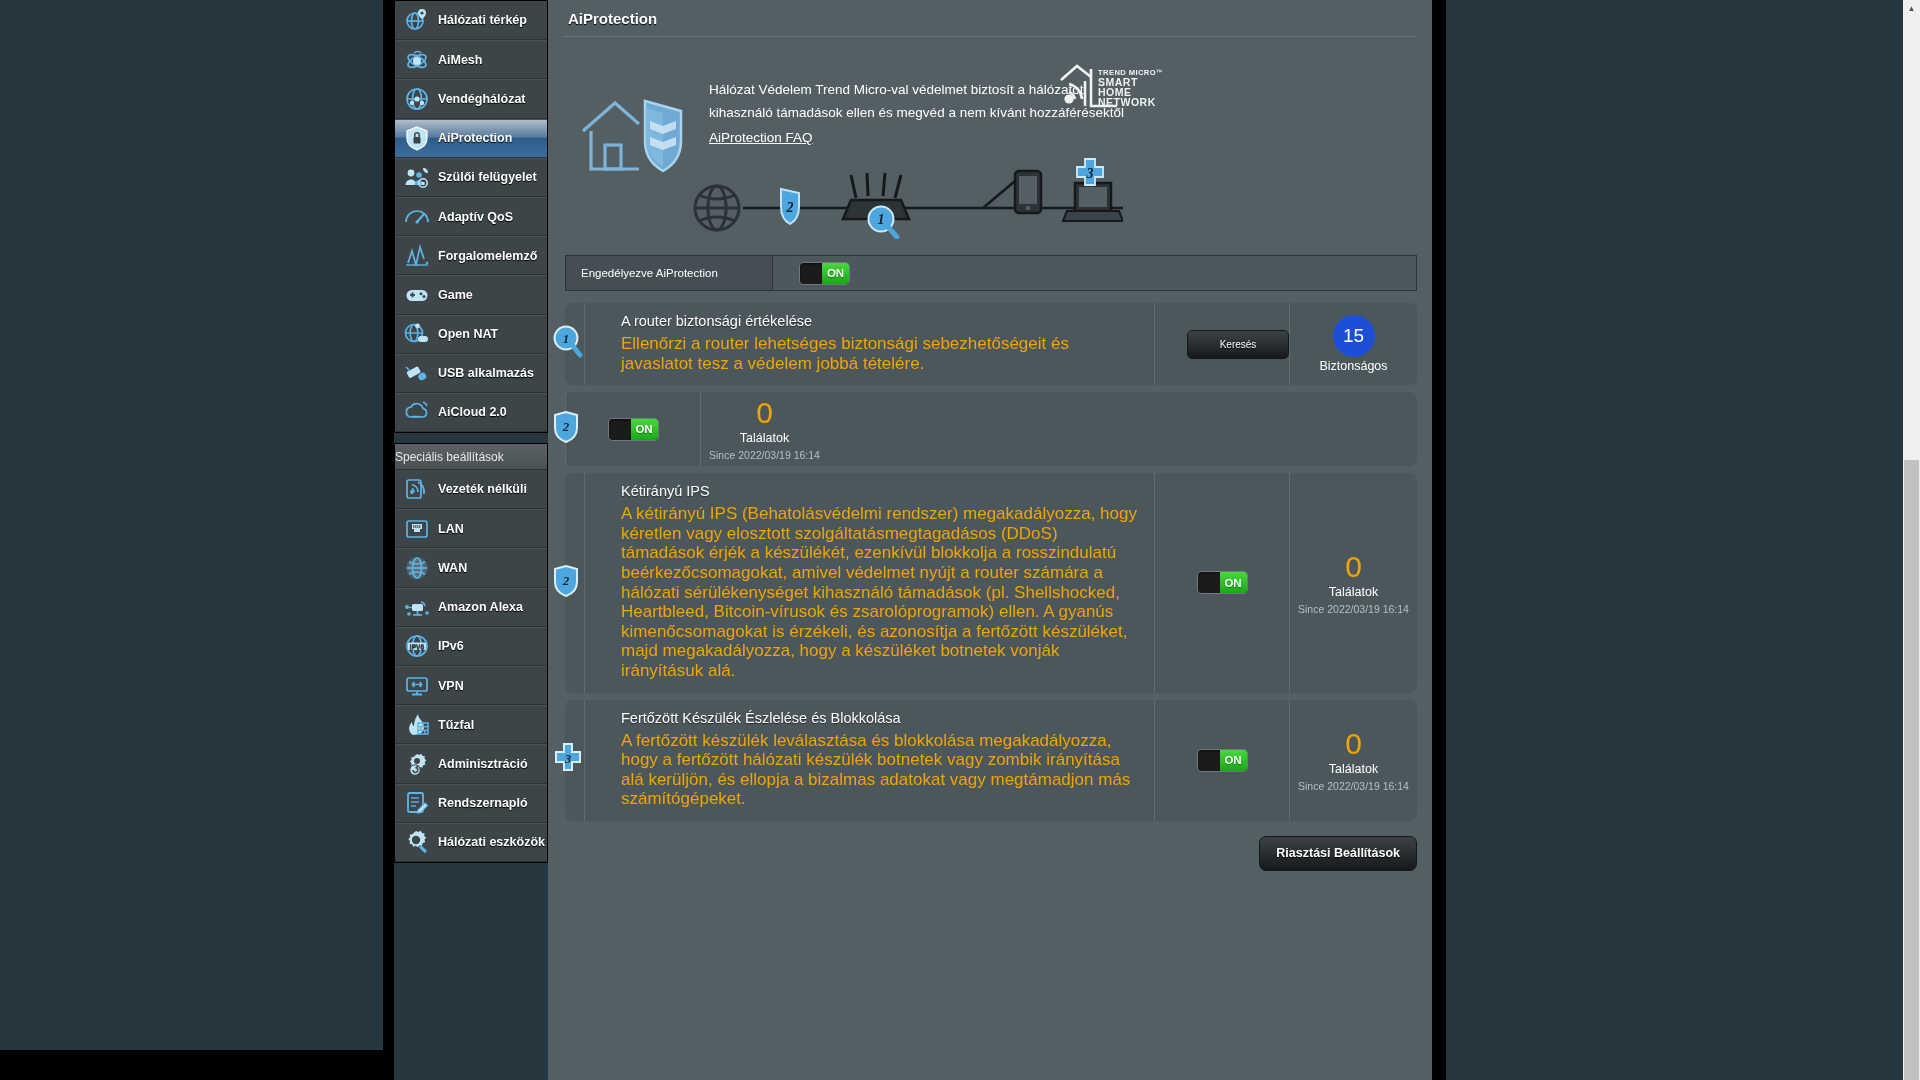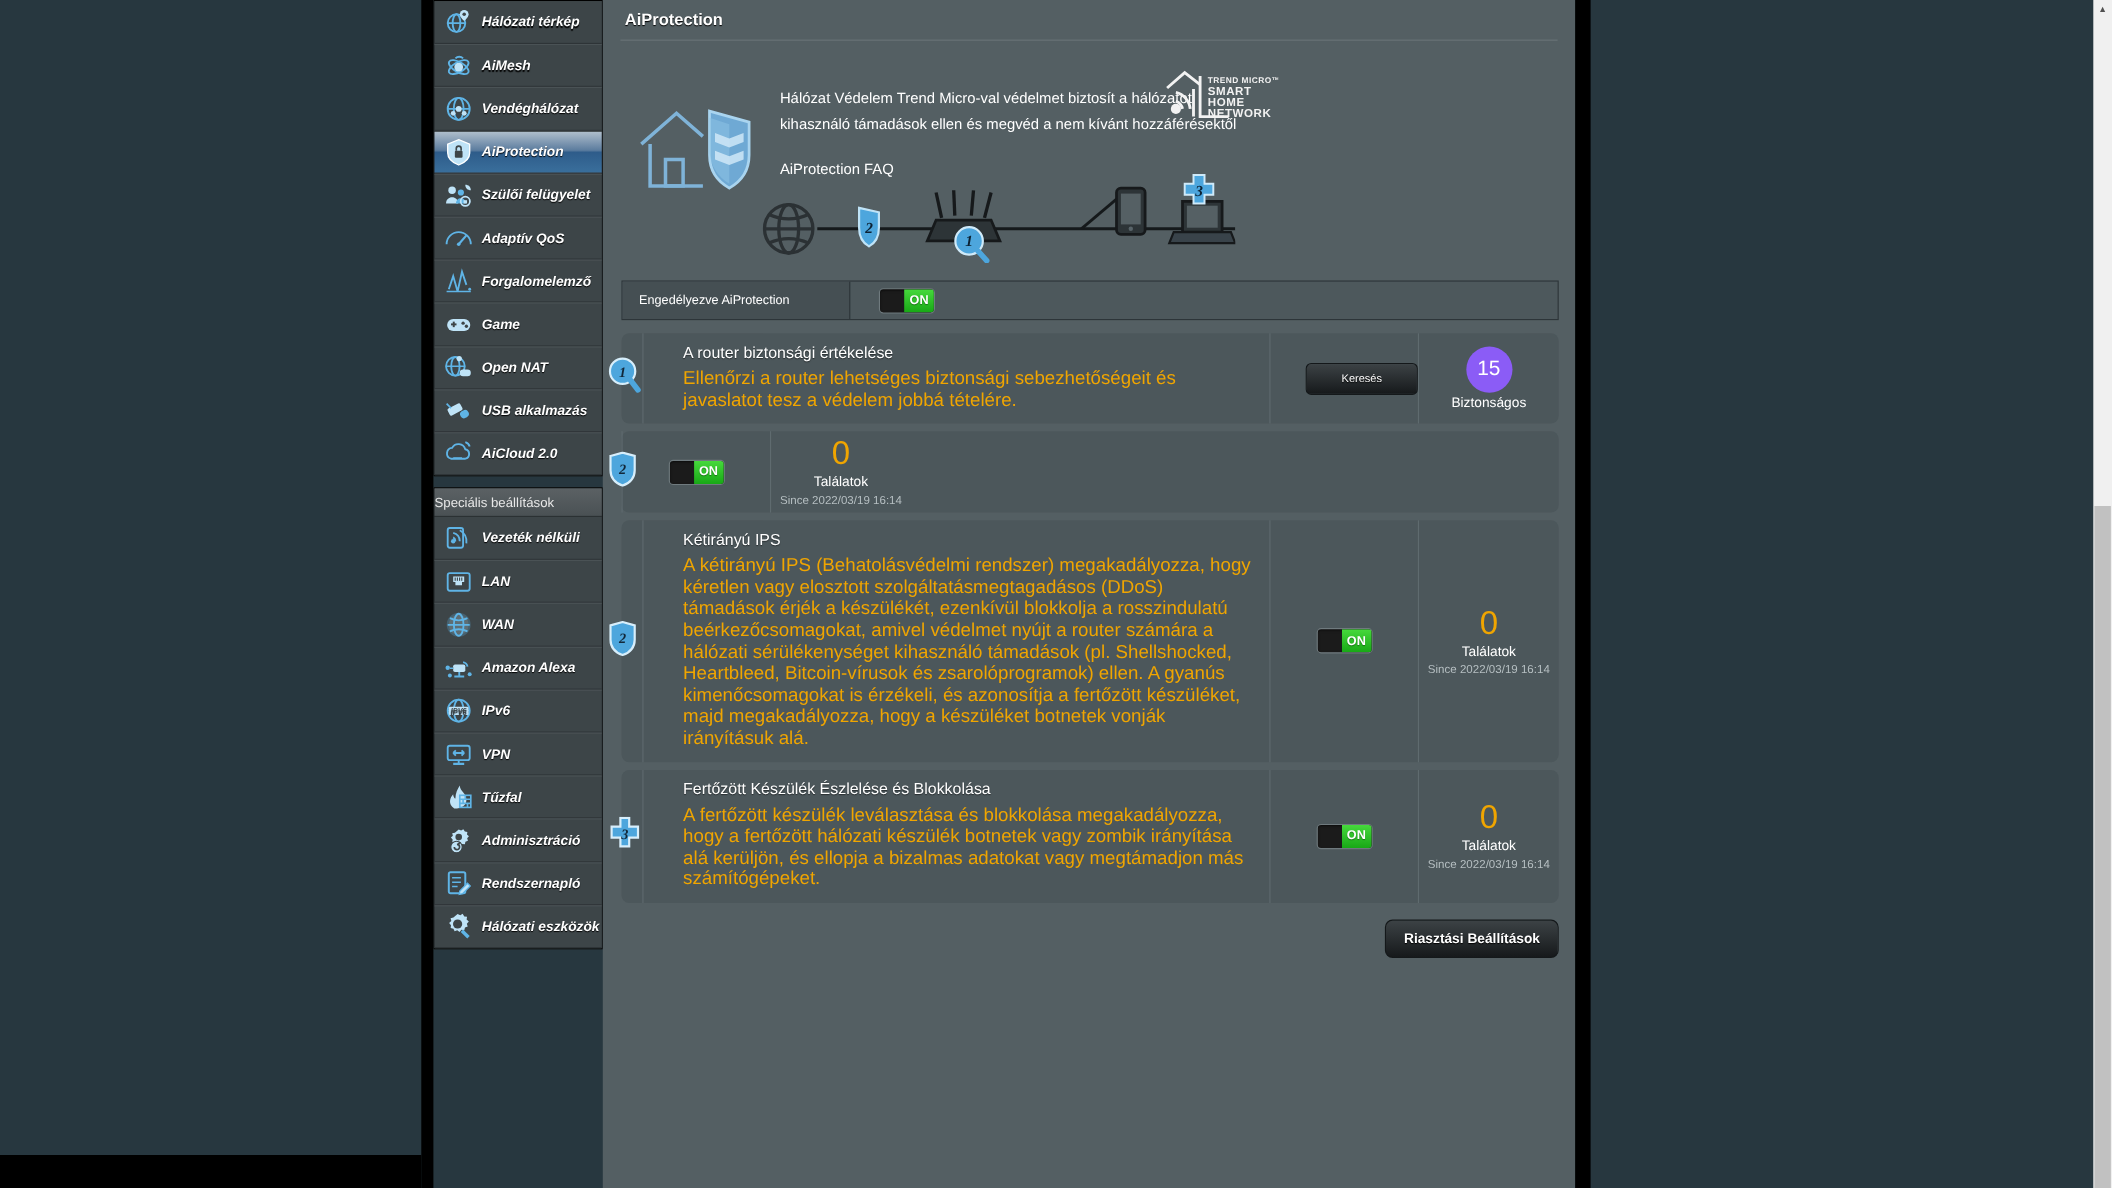--- a/index.html
+++ b/index.html
@@ -26,21 +26,20 @@
   .menu-item {
     display:flex; align-items:center; gap:8px;
     height:39.2px; padding-left:9px;
     border-bottom:1px solid #2e3437;
     border-top:1px solid #4a5255;
     color:#ffffff; font-size:12.5px; font-weight:bold;
     text-shadow:0 1px 1px #000;
     cursor:pointer;
     background:#3d4548;
     overflow:hidden;
-    font-style:italic;
   }
   .menu-item:first-child { border-top:none; }
   .menu-item.active {
     background:linear-gradient(to bottom,#aebdcb 0%,#5b7c9e 45%,#2e5c8a 50%,#3a6f9c 100%);
     color:#ffffff;
   }
   .menu-item .ico { width:26px; height:26px; flex:0 0 26px; display:block; }
   .menu-item .lbl { white-space:nowrap; }
 
   
@@ -49,22 +48,22 @@
   .main-right-black { position:absolute; left:1432px; top:0; width:14px; height:1080px; background:#000; }
   .main-title { color:#ffffff; font-size:15px; font-weight:bold; padding:10px 0 9px 20px;
                 text-shadow:0 1px 1px #000; }
   .title-rule { height:1px; background:#6a7478; margin:0 16px 0 16px; }
 
   
   .intro { position:relative; height:218px; }
   .house-shield { position:absolute; left:29px; top:50px; }
   .intro-text { position:absolute; left:161px; top:42px; width:440px;
                 color:#ffffff; font-size:13.5px; line-height:22.5px; }
-  .faq-link { display:inline-block; margin-top:19px; color:#ffffff; font-size:13.5px;
-              cursor:pointer; }
+  .faq-link { display:inline-block; margin-top:3px; color:#ffffff; font-size:13.5px;
+              text-decoration:underline; cursor:pointer; }
   .tm-logo { position:absolute; left:510px; top:24px; }
   .diagram { position:absolute; left:145px; top:120px; }
 
   
   .enable-bar { margin:0 15px 0 17px; display:flex; height:36px;
                 border:1px solid #2d3539; background:#4d585c; }
   .enable-label { width:207px; display:flex; align-items:center; padding-left:15px;
                   color:#ffffff; font-size:11.5px; background:#454f53;
                   border-right:1px solid #2d3539; }
   .enable-toggle-wrap { display:flex; align-items:center; padding-left:26px; }
@@ -90,21 +89,21 @@
                     border-left:1px solid #5f6b6f; }
   .card .col-stat { width:128px; display:flex; flex-direction:column; align-items:center;
                     justify-content:center; border-left:1px solid #5f6b6f; }
   .card h3 { color:#ffffff; font-size:14.5px; font-weight:400; margin-bottom:5px;
              text-shadow:0 1px 1px rgba(0,0,0,.5); }
   .card p { color:#f0a500; font-size:17px; line-height:19.6px; }
   .btn-scan { width:118px; height:29px; border-radius:5px; border:1px solid #14181a;
               background:linear-gradient(to bottom,#3c4245,#16191b);
               color:#ffffff; font-size:10px; font-weight:normal; cursor:pointer;
               text-shadow:0 1px 1px #000;margin-left:32px; }
-  .score-circle { width:42px; height:42px; border-radius:50%; background:#8b5cf6;
+  .score-circle { width:42px; height:42px; border-radius:50%; background:#1d4ed8;
                   color:#ffffff; font-size:19px; display:flex; align-items:center;
                   justify-content:center; }
   .stat-num { color:#f0a500; font-size:30px; line-height:32px; }
   .stat-label { color:#ffffff; font-size:12.5px; margin-top:2px; }
   .stat-since { color:#b6bfc2; font-size:10.5px; margin-top:4px; }
 
   .footer-btn-row { padding:8px 15px 20px 0; display:flex; justify-content:flex-end; }
   .btn-alert { padding:9px 16px 10px; border-radius:7px; border:1px solid #14181a;
                background:linear-gradient(to bottom,#3c4245,#16191b);
                color:#ffffff; font-size:12.5px; font-weight:bold; cursor:pointer;

